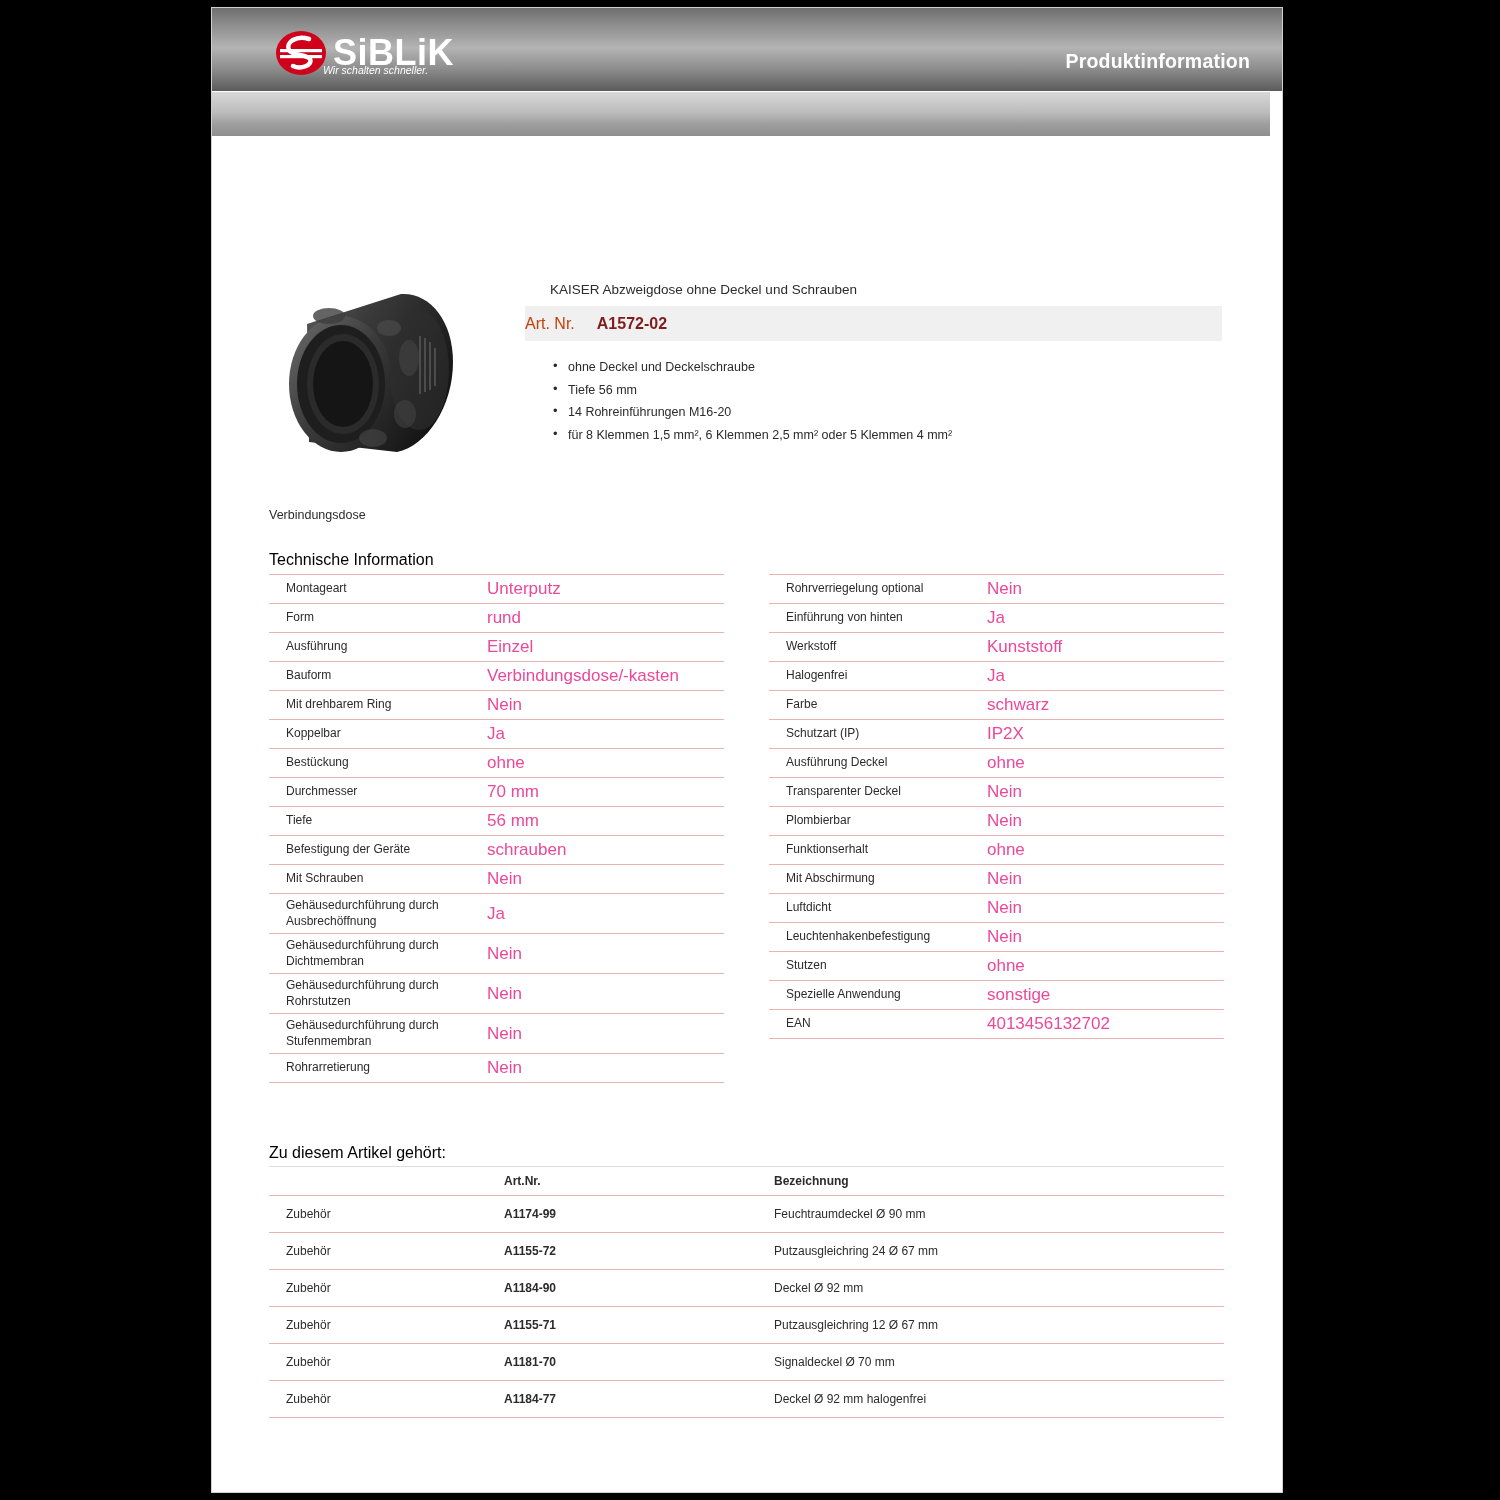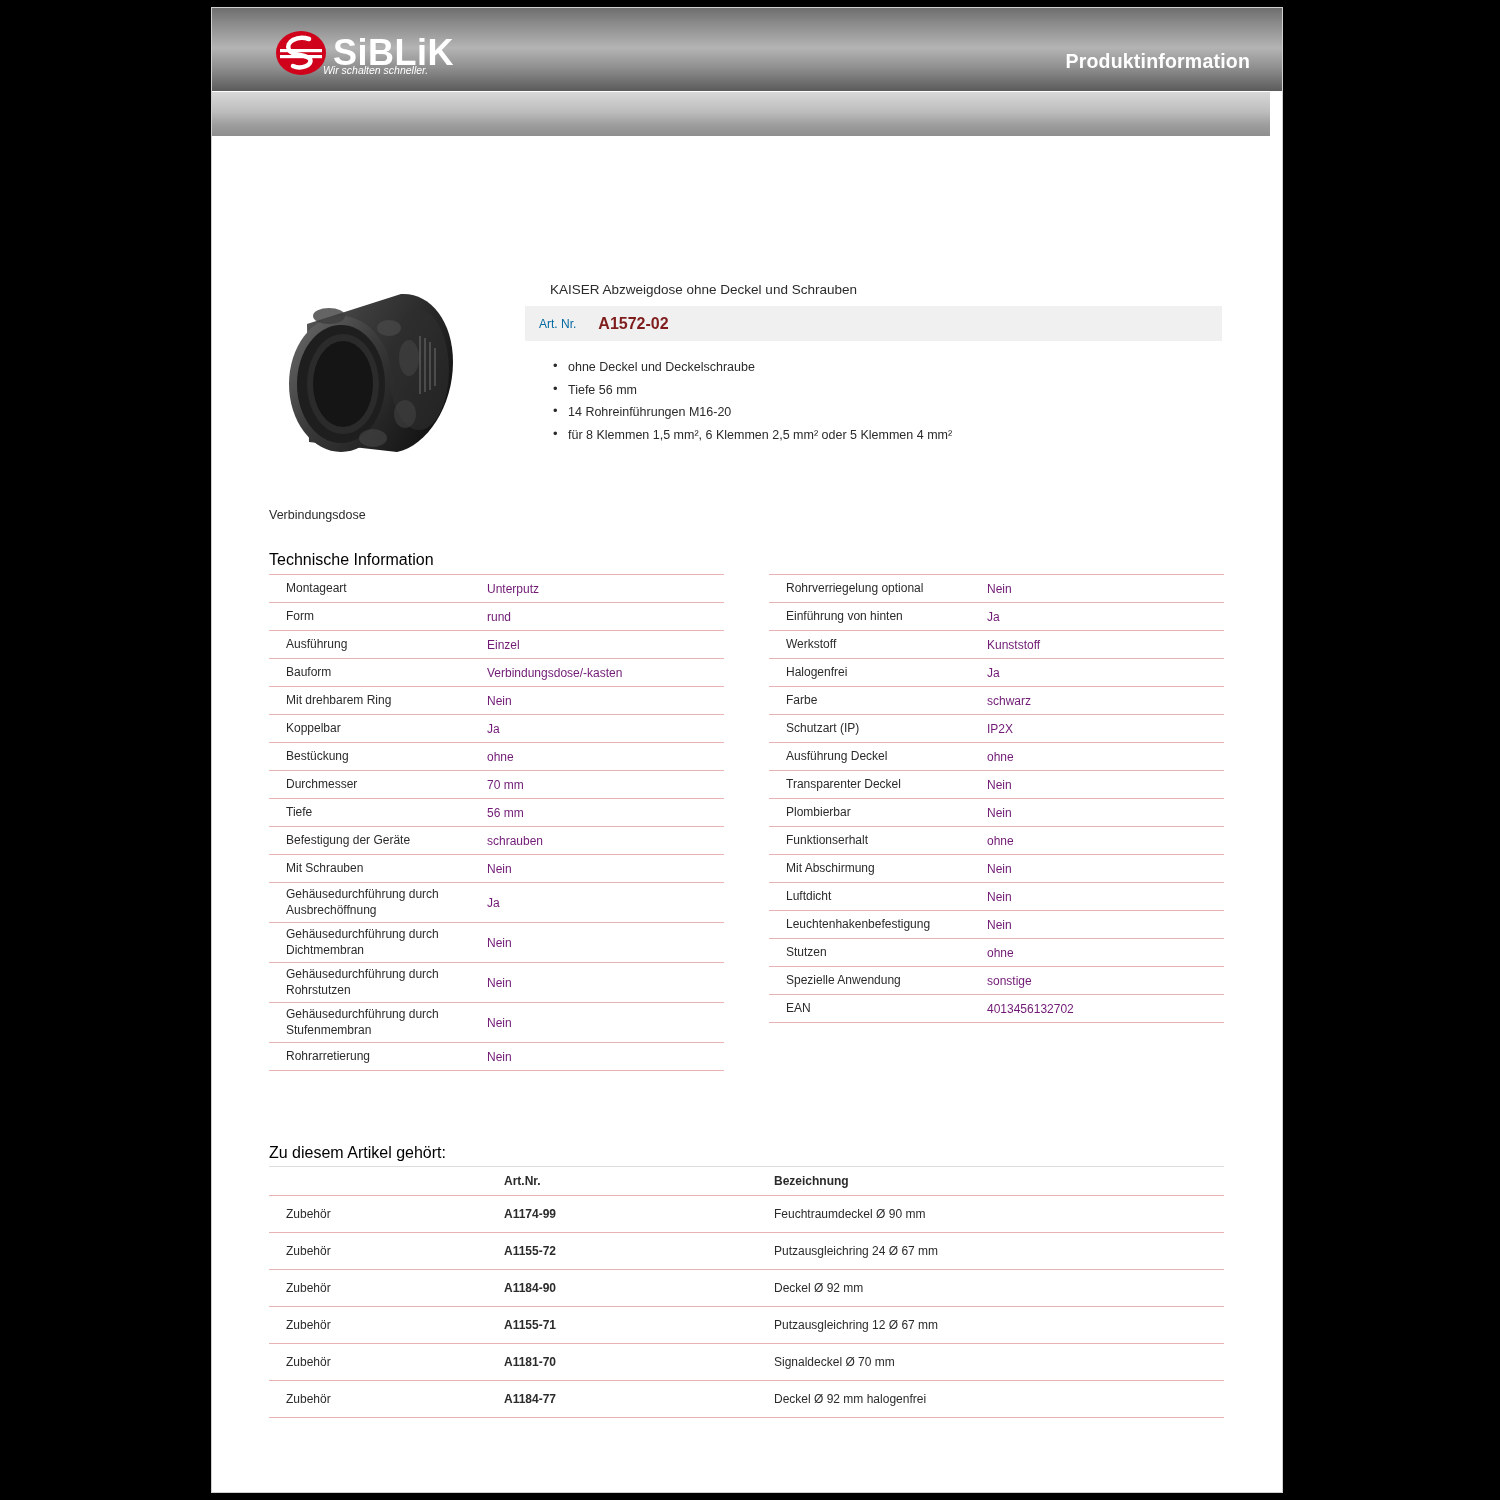--- a/index.html
+++ b/index.html
@@ -109,23 +109,22 @@
     position: absolute;
     left: 313px;
     top: 170px;
     width: 697px;
     height: 35px;
     background: #f0f0f0;
     display: flex;
     align-items: center;
   }
   .artnr-label {
-    font-size: 12px;
-    color: #0369a1;
-    margin-left: 14px;
+    font-size: 16px;
+    color: #c2410c;
   }
   .artnr-value {
     font-size: 16px;
     font-weight: bold;
     color: #7f1d1d;
     margin-left: 22px;
   }
   .bullets {
     position: absolute;
     left: 327px;
@@ -176,22 +175,22 @@
   .tkey {
     width: 218px;
     font-size: 12px;
     color: #2b2b2b;
     padding: 4px 0 4px 17px;
     line-height: 15.5px;
     box-sizing: border-box;
   }
   .tval {
     flex: 1;
-    font-size: 12px;
-    color: #701a75;
+    font-size: 17px;
+    color: #ec4899;
     padding: 4px 0;
   }
   
   #acc-title { left: 57px; top: 1008px; }
   .acc-table {
     position: absolute;
     left: 57px;
     top: 1030px;
     width: 955px;
     border-collapse: collapse;

